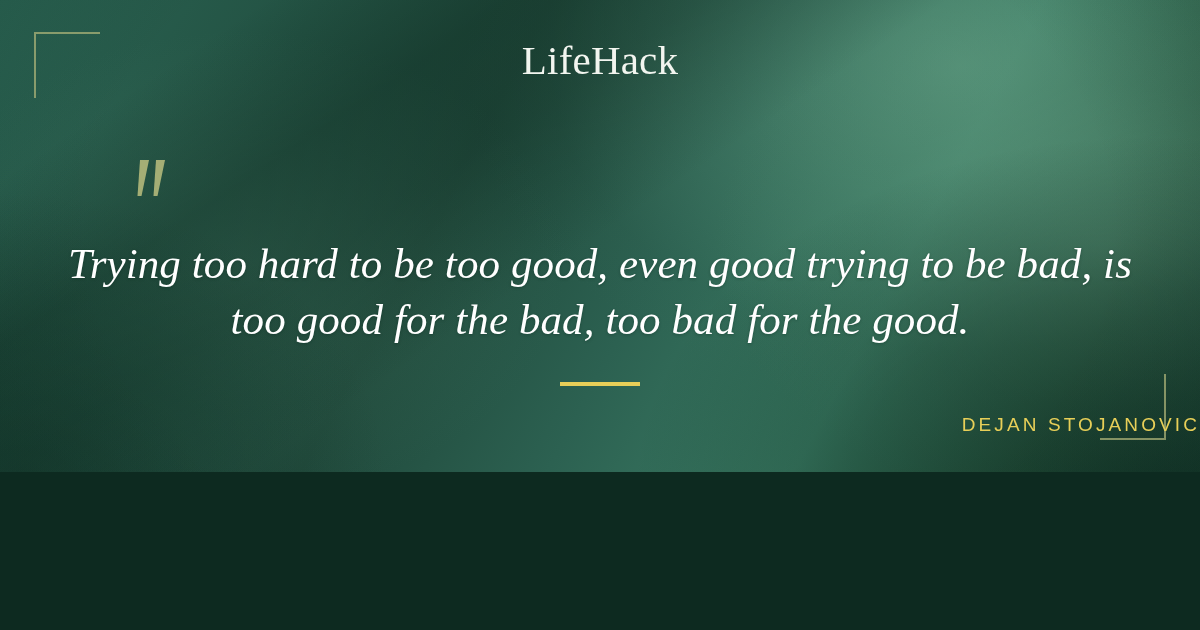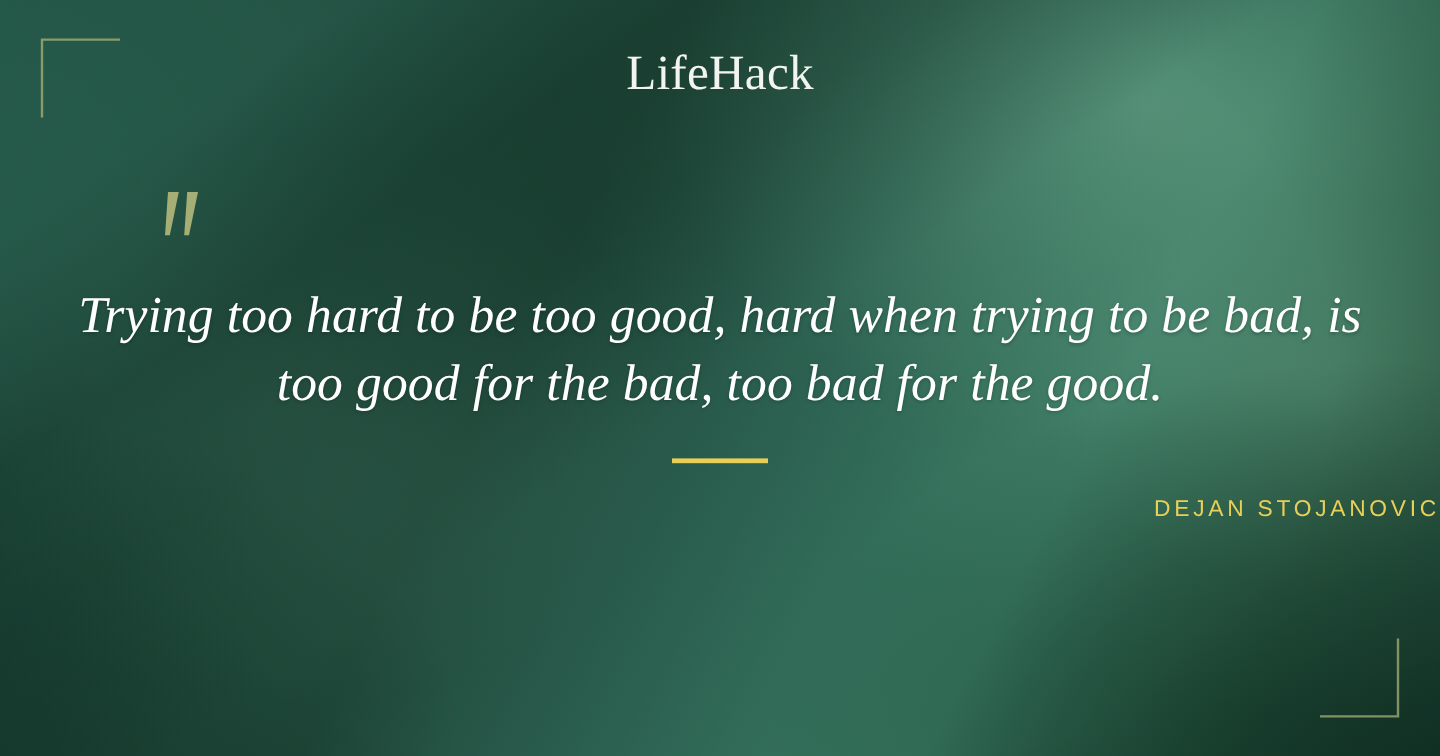--- a/index.html
+++ b/index.html
@@ -4,21 +4,21 @@
 <style>
   html, body {
     margin: 0;
     padding: 0;
     background: #0d2a20;
   }
 
   #card {
     position: relative;
     width: 1200px;
-    height: 630px;
+    height: 472px;
     overflow: hidden;
     font-family: "Liberation Sans", sans-serif;
     background-color: #2d6a54;
   }
 
   
   .bg-layer {
     position: absolute;
     inset: 0;
     pointer-events: none;
@@ -186,20 +186,20 @@
   <div id="logo">LifeHack</div>
 
   <div id="quote-mark">
     <svg width="52" height="62" viewBox="0 0 52 62" xmlns="http://www.w3.org/2000/svg">
       <path d="M12 2 L21 2 L13.5 38 L9.5 38 Z" fill="#b0b67a" opacity="0.92"></path>
       <path d="M28 2 L37 2 L29.5 38 L25.5 38 Z" fill="#b0b67a" opacity="0.92"></path>
     </svg>
   </div>
 
   <div id="quote-block">
-    <p id="quote-text">Trying too hard to be too good, hard when trying to be bad, is too good for the bad, too bad for the good.</p>
+    <p id="quote-text">Trying too hard to be too good, even good trying to be bad, is too good for the bad, too bad for the good.</p>
   </div>
 
   <div id="divider"></div>
 
   <div id="attribution">DEJAN STOJANOVIC</div>
 
 </div>
 
 </body></html>

